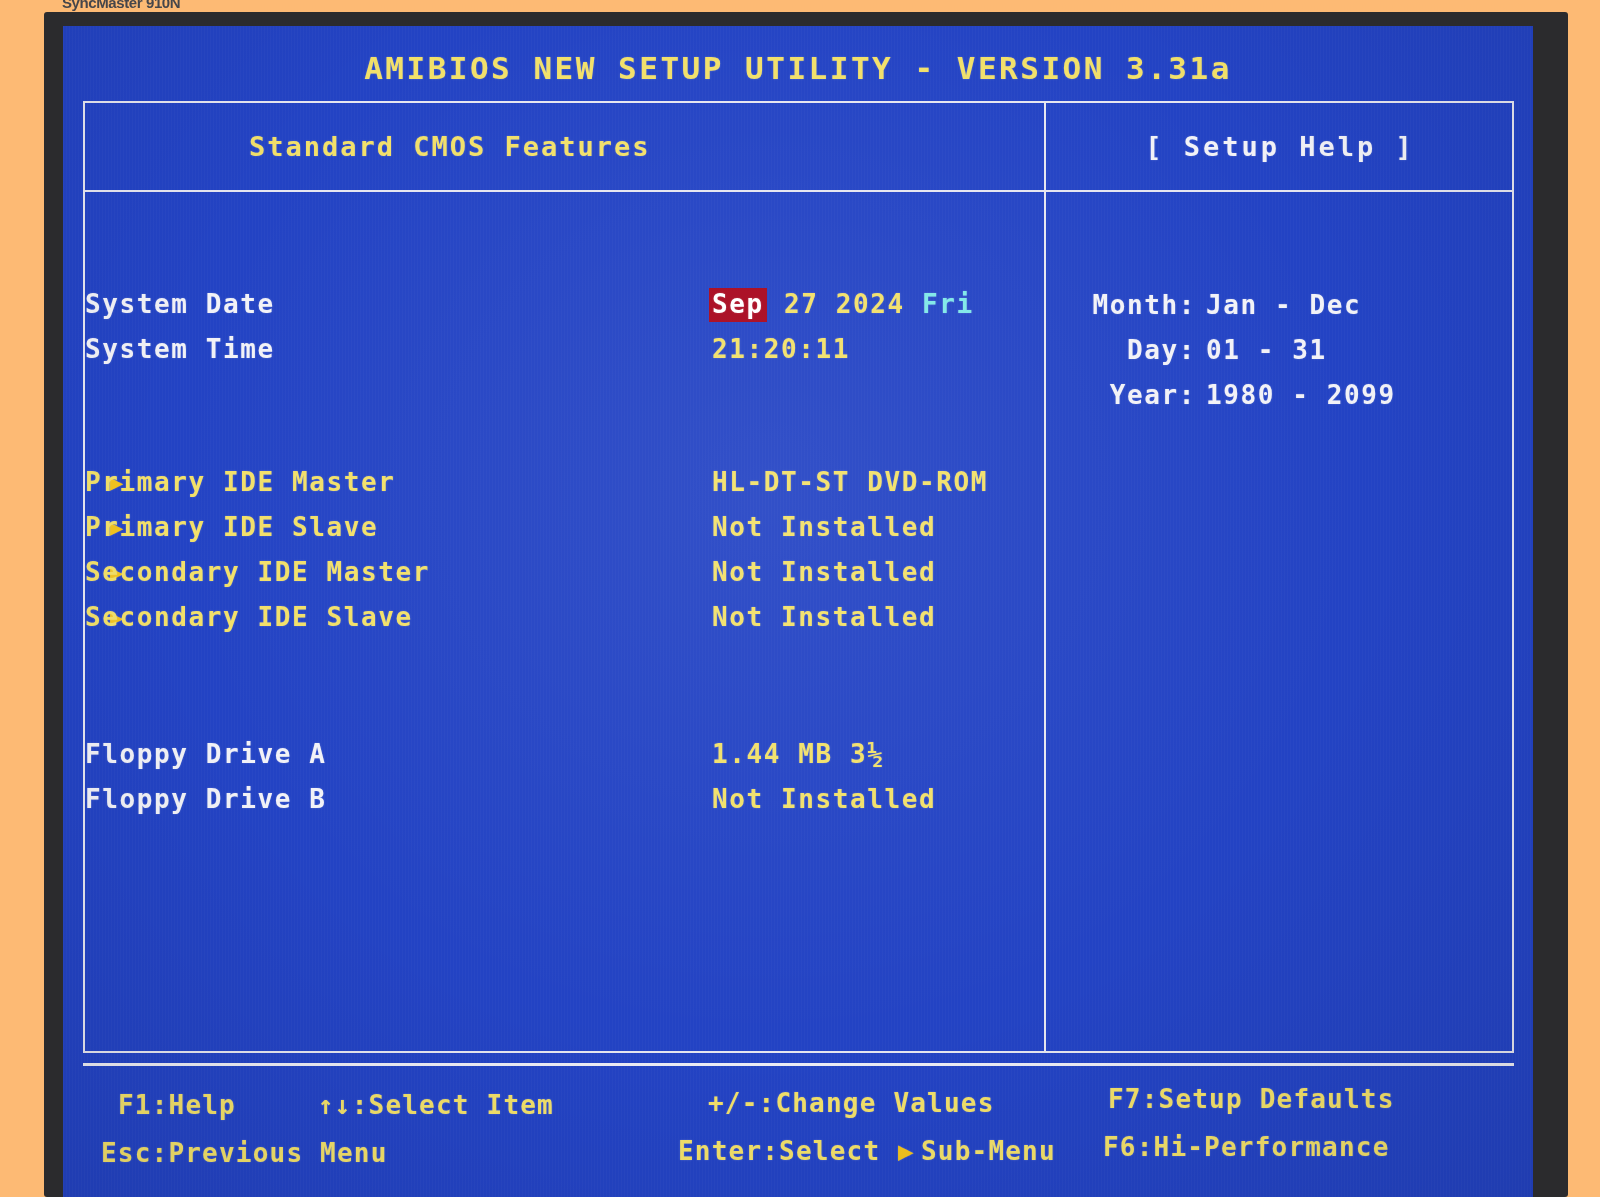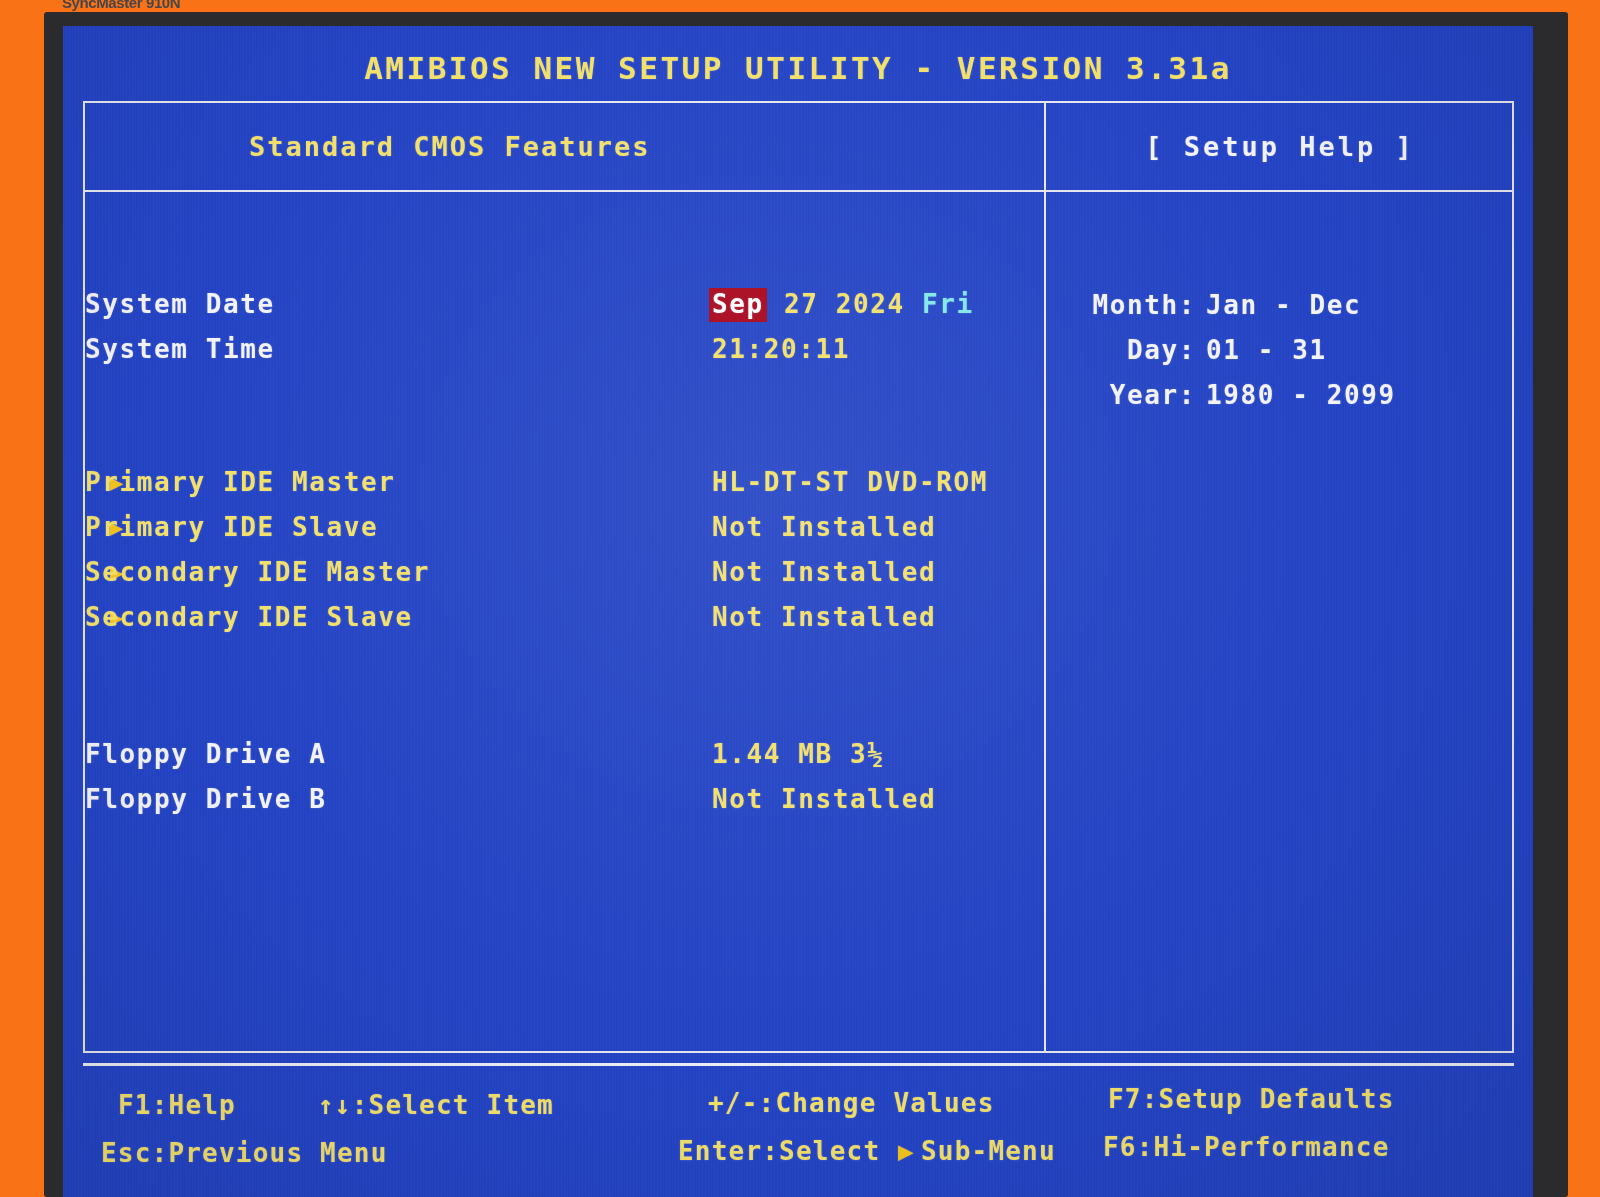--- a/index.html
+++ b/index.html
@@ -9,21 +9,21 @@
     height: 1197px;
     overflow: hidden;
     background: #1a1a1c;
     font-family: "DejaVu Sans Mono", monospace;
   }
 
   
   #monitor {
     position: absolute;
     inset: 0;
-    background: #f97316;
+    background: #fdba74;
   }
   #bezel-label {
     position: absolute;
     left: 62px;
     top: -6px;
     font-family: "Liberation Sans", sans-serif;
     font-size: 15px;
     font-weight: bold;
     color: #46464a;
     letter-spacing: -0.4px;

